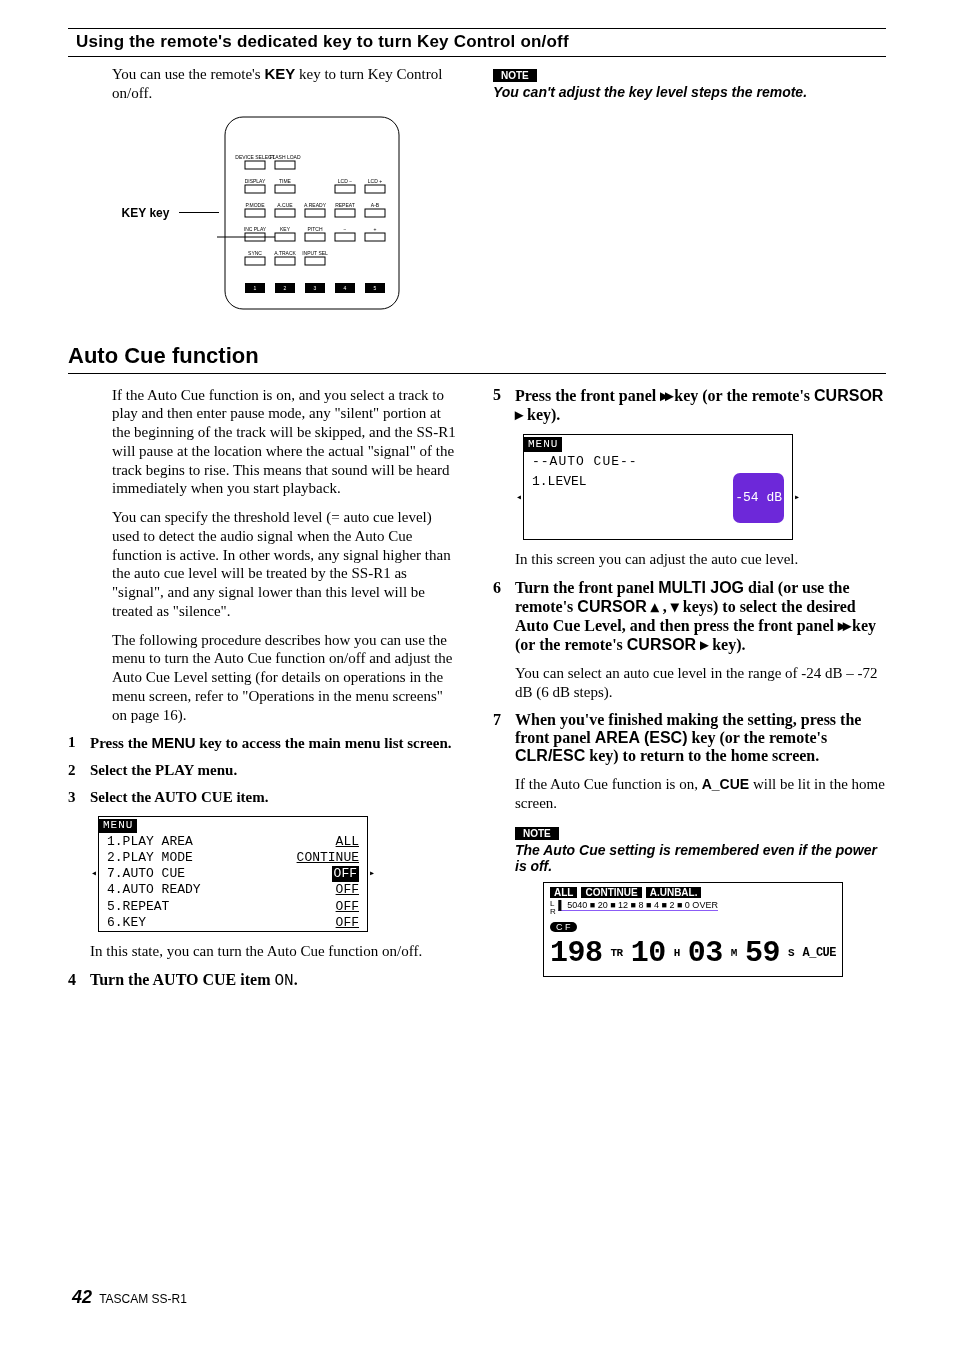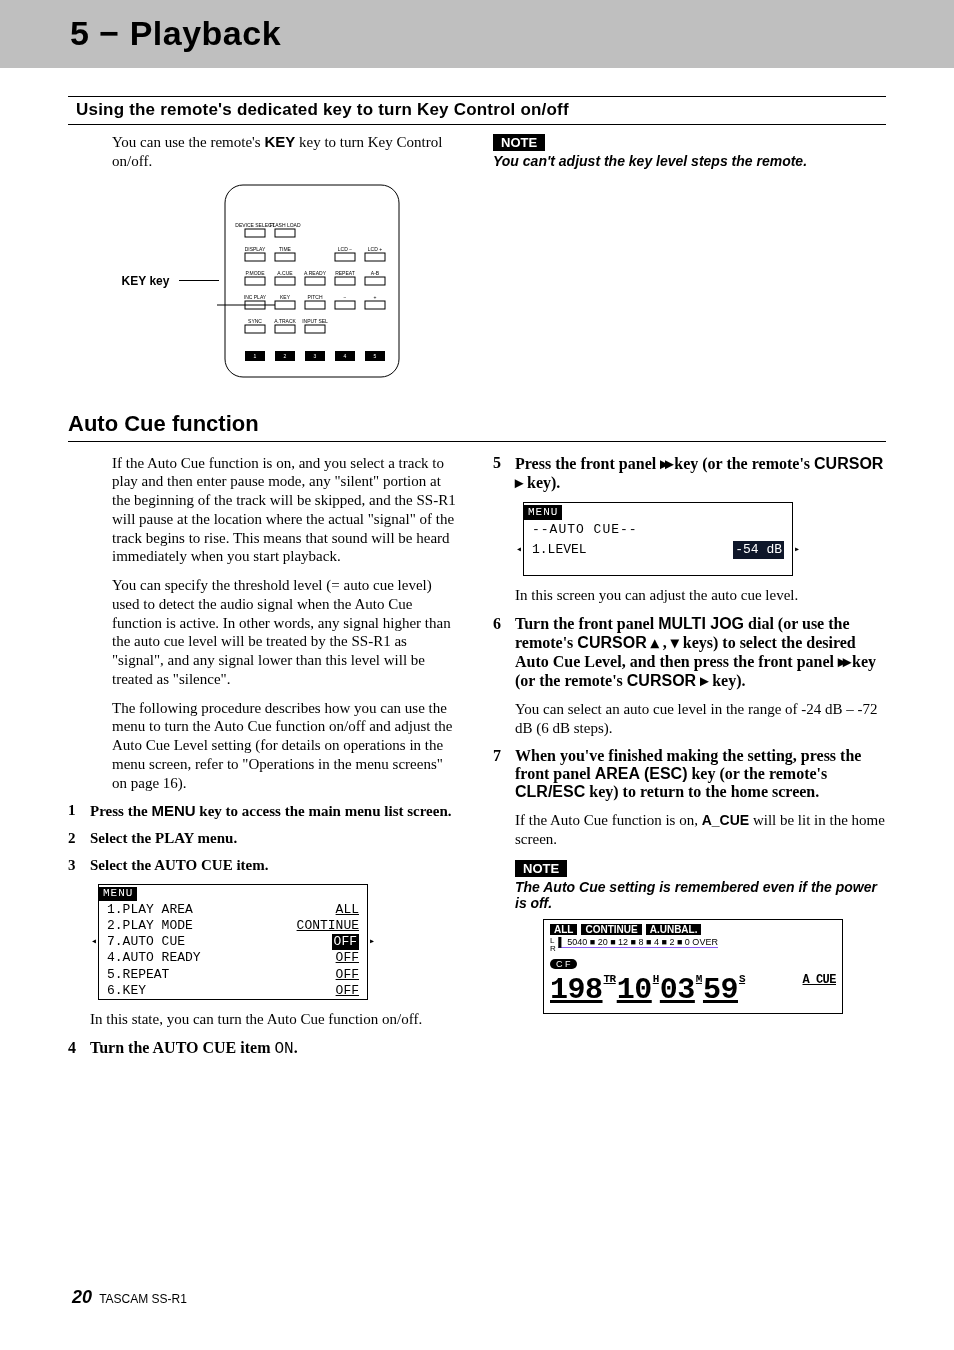--- a/index.html
+++ b/index.html
@@ -5,21 +5,21 @@
   * { box-sizing: border-box; margin: 0; padding: 0; }
   html, body { width: 954px; height: 1350px; background: #fff; font-family: "Times New Roman", Times, serif; color: #000; }
   .page { position: relative; width: 954px; height: 1350px; padding: 0 0 0 0; }
   .header-band { background: #bfbfbf; height: 68px; width: 100%; position: relative; }
   .header-band .title { position: absolute; left: 70px; top: 14px; font-family: Arial, Helvetica, sans-serif; font-weight: 900; color: #000; font-size: 34px; letter-spacing: 0.5px; }
   .content { padding: 28px 68px 0 68px; }
   .two-col { display: flex; gap: 32px; }
   .col { flex: 1 1 50%; }
   .sub-heading-bar { border-bottom: 1px solid #000; border-top: 1px solid #000; padding: 3px 4px 4px 8px; font-family: Arial, Helvetica, sans-serif; font-weight: 700; font-size: 17px; letter-spacing: 0.2px; margin-bottom: 8px; }
   p { font-size: 15px; line-height: 1.25; margin-bottom: 10px; margin-left: 44px; }
-  .note-label { display: inline-block; background: #000; color: #fff; font-family: Arial, Helvetica, sans-serif; font-size: 13px; font-weight: 700; padding: 1px 8px; margin-bottom: 2px; }
+  .note-label { display: inline-block; background: #000; color: #fff; font-family: Arial, Helvetica, sans-serif; font-size: 10px; font-weight: 700; padding: 1px 8px; margin-bottom: 2px; }
   .note-text { font-family: Arial, Helvetica, sans-serif; font-style: italic; font-weight: 700; font-size: 14px; }
   .sans { font-family: Arial, Helvetica, sans-serif; }
   .remote-area { display: flex; align-items: center; justify-content: center; margin: 10px 0 22px 0; }
   .remote-label { font-family: Arial, Helvetica, sans-serif; font-size: 12px; font-weight: 700; margin-right: 10px; white-space: nowrap; }
   .remote-line { width: 40px; height: 1px; background: #000; margin-right: -2px; }
   svg { display: block; }
   .section-heading { font-family: Arial, Helvetica, sans-serif; font-weight: 900; font-size: 22px; color: #000; border-bottom: 1px solid #000; padding-bottom: 4px; margin-bottom: 12px; margin-top: 8px; }
   .step-list { font-size: 15px; }
   .step { display: flex; margin-bottom: 10px; }
   .step .num { width: 22px; font-weight: 700; flex-shrink: 0; }
@@ -32,45 +32,42 @@
   .lcd .row .left { white-space: pre; }
   .lcd .row .sel { background: #000; color: #fff; padding: 0 2px; }
   .lcd .row .norm { text-decoration: underline; }
   .lcd .tick-l, .lcd .tick-r { position: absolute; top: 50%; transform: translateY(-50%); font-size: 10px; }
   .lcd .tick-l { left: -8px; }
   .lcd .tick-r { right: -8px; }
   .lcd2 { background: #fff; border: 1.5px solid #000; width: 270px; margin: 8px auto 10px 30px; padding: 0 0 14px 0; font-family: "Courier New", monospace; font-size: 13px; line-height: 1.4; }
   .lcd2 .lcd-head { background: #000; color: #fff; display: inline-block; padding: 0 4px; font-size: 11px; letter-spacing: 1px; }
   .lcd2 .title-line { padding: 0 8px; letter-spacing: 1px; }
   .lcd2 .row { display: flex; justify-content: space-between; padding: 2px 8px; position: relative; }
-  .lcd2 .row .sel { background: #0f172a; color: #fff; padding: 0 2px; }
+  .lcd2 .row .sel { background: #6d28d9; color: #fff; padding: 16px 2px; border-radius: 7px; }
   .lcd2 .tick-l, .lcd2 .tick-r { position: absolute; top: 50%; transform: translateY(-50%); font-size: 10px; }
   .lcd2 .tick-l { left: -8px; }
   .lcd2 .tick-r { right: -8px; }
   .home-lcd { background:#fff; border:1.5px solid #000; width:300px; margin:8px 0 0 50px; padding:4px 6px 6px 6px; font-family: Arial, Helvetica, sans-serif; }
   .home-top { display:flex; gap:4px; align-items:center; font-size:10px; font-weight:700; }
   .badge { background:#000; color:#fff; padding:0 4px; }
   .home-scale { font-size:9px; letter-spacing:0px; margin-top:2px; }
   .home-cf { display:inline-block; background:#000; color:#fff; border-radius:8px; padding:0 6px; font-size:9px; margin-top:2px; }
-  .home-time { font-weight:900; font-size:22px; letter-spacing:-0.5px; margin-top:2px; display:flex; align-items:flex-start; gap:1px; font-family: "Courier New", monospace; text-decoration: underline; }
+  .home-time { font-weight:900; font-size:22px; letter-spacing:-0.5px; margin-top:2px; display:flex; align-items:center; gap:8px; font-family: "Courier New", monospace; }
   .home-time .big { font-size:30px; font-weight:900; }
   .home-time .sub { font-size:11px; font-weight:700; }
   .home-time .acue { font-size:12px; margin-left:auto; font-weight:700; }
   .footer { position: absolute; bottom: 42px; left: 72px; font-family: Arial, Helvetica, sans-serif; font-size: 12px; }
   .footer .pg { font-style: italic; font-weight: 700; font-size: 18px; margin-right: 4px; }
   .small-sans-bold { font-family: Arial, Helvetica, sans-serif; font-weight: 700; font-size: 14px; }
   .ffwd-glyph { letter-spacing:-3px; }
 </style>
 </head>
 <body>
 
 <div class="page">
-  <div class="header-band">
-    <div class="title">5 − Playback</div>
-  </div>
 
   <div class="content">
 
     <div class="sub-heading-bar">Using the remote's dedicated key to turn Key Control on/off</div>
 
     <div class="two-col">
       <div class="col">
         <p>
           <span>You can use the remote's </span><span class="sans" style="font-weight:700">KEY</span><span> key to turn Key Control on/off.</span>
         </p>
@@ -285,16 +282,16 @@
               <span class="sub">S</span>
             <span class="acue">A_CUE</span>
           </div>
         </div>
 
       </div>
     </div>
   </div>
 
   <div class="footer">
-    <span class="pg">20</span>
+    <span class="pg">42</span>
     <span>TASCAM SS-R1</span>
   </div>
 </div>
 
 </body></html>

